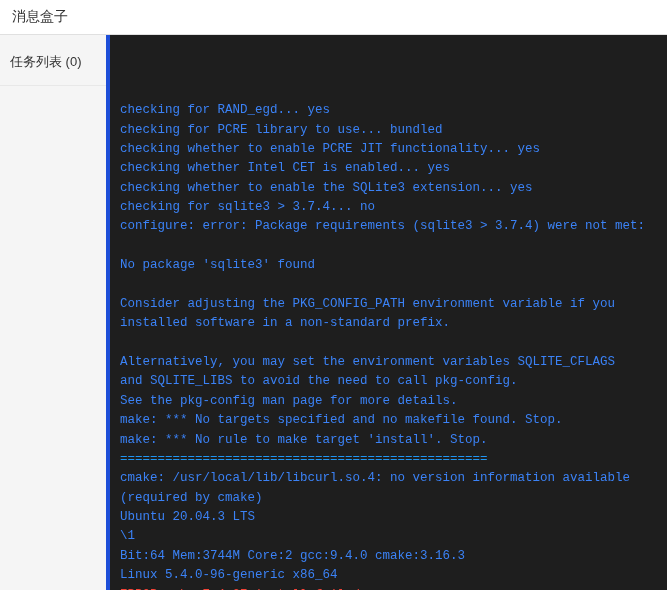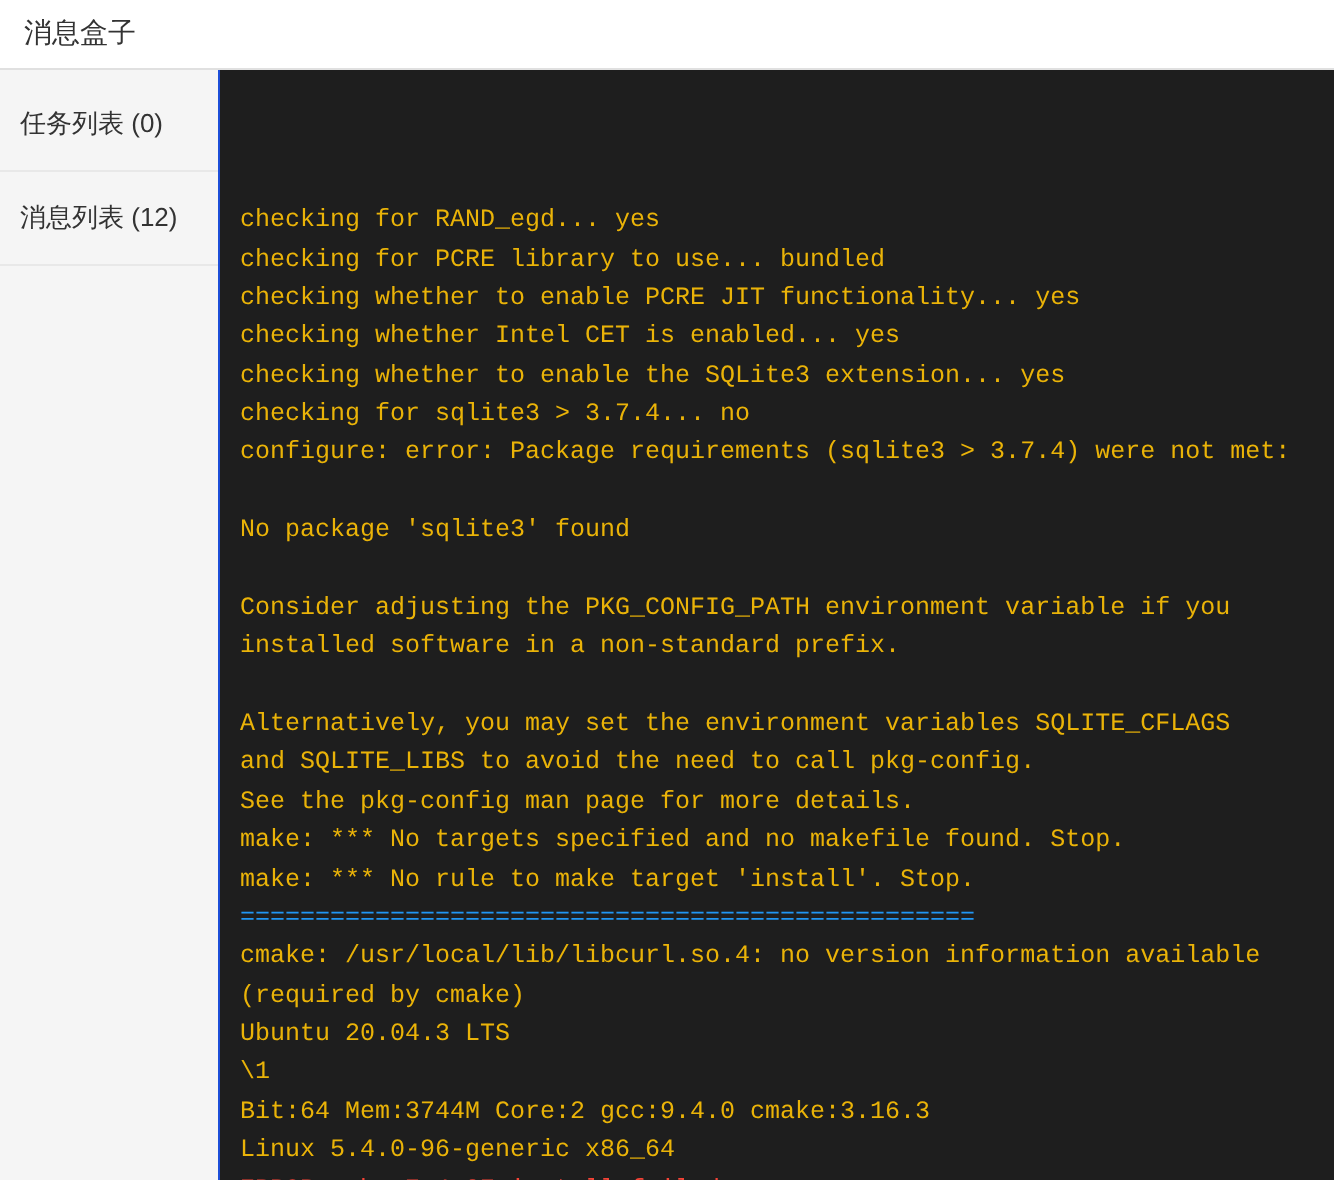--- a/index.html
+++ b/index.html
@@ -26,21 +26,21 @@
       border-bottom: 1px solid #e0e0e0;
     }
     .main-layout {
       display: flex;
       flex: 1;
       overflow: hidden;
     }
     .sidebar {
       width: 110px;
       background: #f5f5f5;
-      border-right: 1px solid #1d4ed8;
+      border-right: 4px solid #1d4ed8;
       display: flex;
       flex-direction: column;
       padding-top: 4px;
     }
     .sidebar-item {
       padding: 14px 10px;
       font-size: 13px;
       color: #333;
       cursor: pointer;
       border-bottom: 1px solid #e8e8e8;
@@ -62,36 +62,35 @@
       background: #666;
     }
     .terminal-text {
       font-family: "Courier New", Courier, monospace;
       font-size: 12.5px;
       color: #d4d4d4;
       line-height: 1.55;
       white-space: pre-wrap;
       word-break: break-all;
     }
-    .line-normal { color: #eab308; }
+    .line-normal { color: #3b82f6; }
     .line-error { color: #f44336; }
     .line-separator { color: #2196f3; }
   </style>
 </head>
 <body>
 
 <div class="app-container">
   <div class="title-bar">
     <span>消息盒子</span>
   </div>
   <div class="main-layout">
     <div class="sidebar">
 
     <div class="sidebar-item">任务列表 (0)</div>
-        <div class="sidebar-item">消息列表 (12)</div>
       </div>
     <div class="content-area">
       <div class="terminal-text">
         
       <div class="line-normal">checking for RAND_egd... yes</div><div class="line-normal">checking for PCRE library to use... bundled</div><div class="line-normal">checking whether to enable PCRE JIT functionality... yes</div><div class="line-normal">checking whether Intel CET is enabled... yes</div><div class="line-normal">checking whether to enable the SQLite3 extension... yes</div><div class="line-normal">checking for sqlite3 &gt; 3.7.4... no</div><div class="line-normal">configure: error: Package requirements (sqlite3 &gt; 3.7.4) were not met:</div><div class="line-normal">&nbsp;</div><div class="line-normal">No package 'sqlite3' found</div><div class="line-normal">&nbsp;</div><div class="line-normal">Consider adjusting the PKG_CONFIG_PATH environment variable if you</div><div class="line-normal">installed software in a non-standard prefix.</div><div class="line-normal">&nbsp;</div><div class="line-normal">Alternatively, you may set the environment variables SQLITE_CFLAGS</div><div class="line-normal">and SQLITE_LIBS to avoid the need to call pkg-config.</div><div class="line-normal">See the pkg-config man page for more details.</div><div class="line-normal">make: *** No targets specified and no makefile found. Stop.</div><div class="line-normal">make: *** No rule to make target 'install'. Stop.</div><div class="line-separator">=================================================</div><div class="line-normal">cmake: /usr/local/lib/libcurl.so.4: no version information available</div><div class="line-normal">(required by cmake)</div><div class="line-normal">Ubuntu 20.04.3 LTS</div><div class="line-normal">\1</div><div class="line-normal">Bit:64 Mem:3744M Core:2 gcc:9.4.0 cmake:3.16.3</div><div class="line-normal">Linux 5.4.0-96-generic x86_64</div><div class="line-error">ERROR: php-7.4.27 install failed.</div></div>
     </div>
   </div>
 </div>
 
 </body></html>

